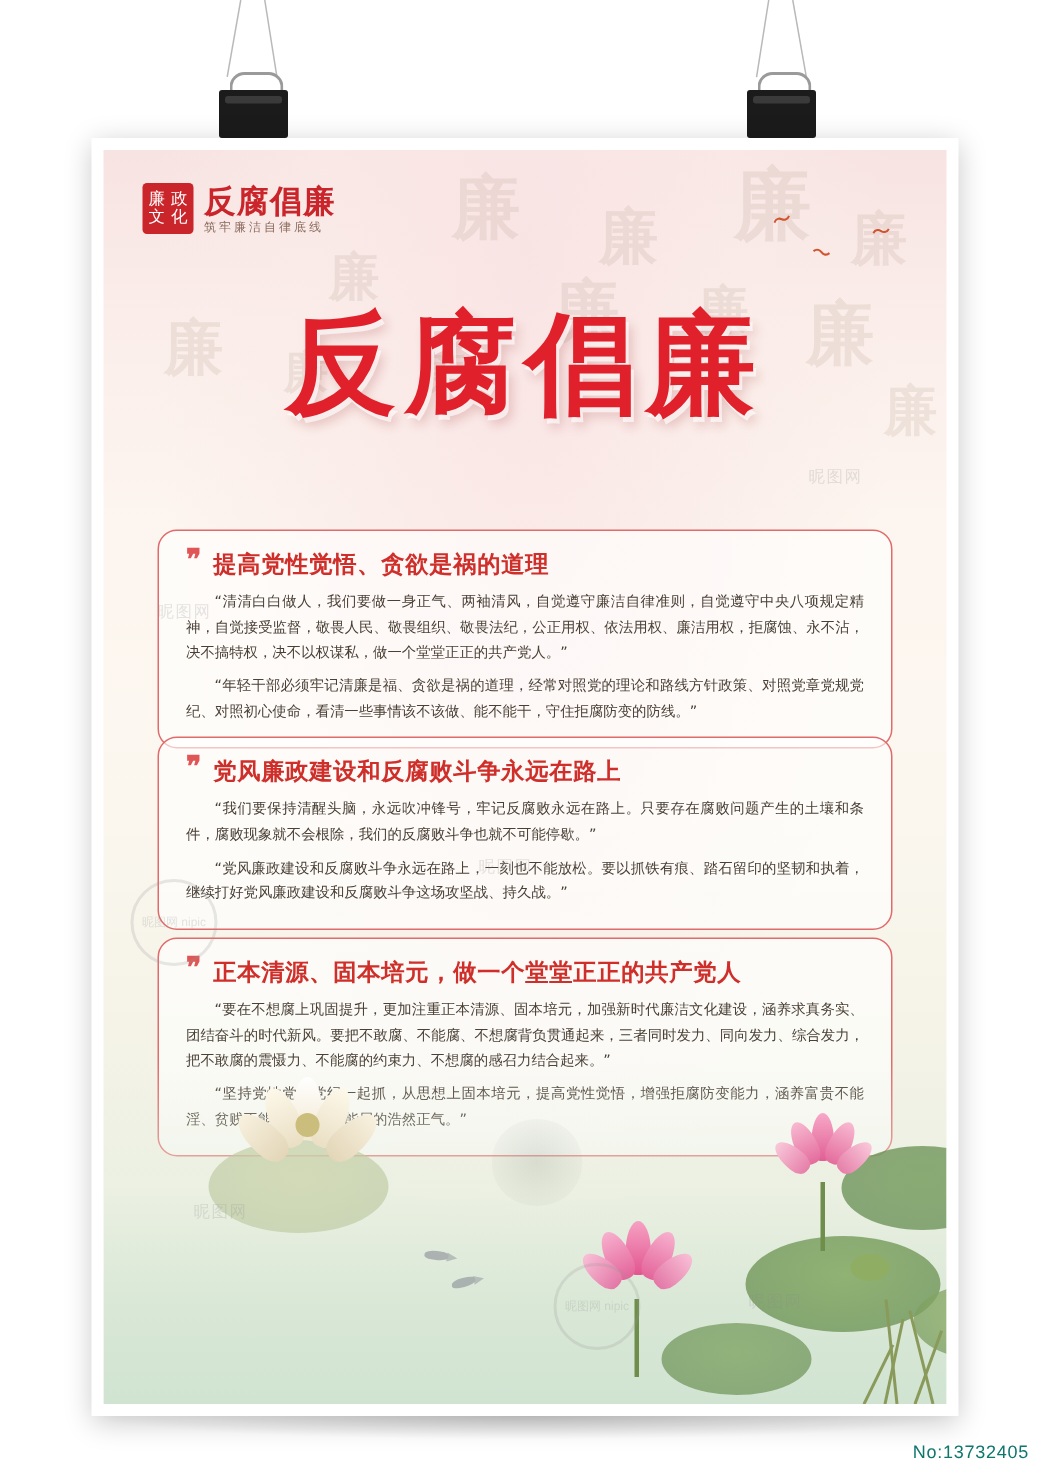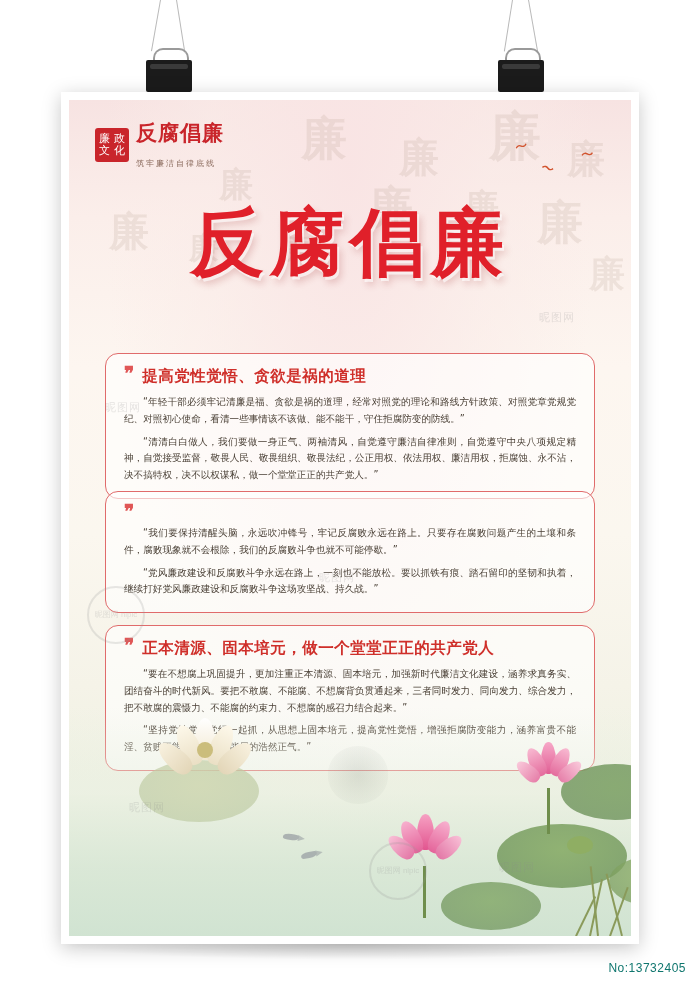--- a/index.html
+++ b/index.html
@@ -42,21 +42,21 @@
   .wm{position:absolute;color:rgba(168,140,125,.16);font-family:"DejaVu Serif","Liberation Serif",serif;font-weight:bold;user-select:none;}
   
   .logo{position:absolute;left:26px;top:22px;display:flex;align-items:center;gap:7px;}
   .seal{width:34px;height:34px;background:#c9252b;border-radius:3px;color:#fff;
         display:flex;flex-wrap:wrap;align-content:center;justify-content:center;
         font-size:11px;line-height:12px;letter-spacing:0;padding:2px;box-sizing:border-box;
         font-family:"DejaVu Serif","Liberation Serif",serif;}
   .seal span{width:50%;text-align:center;}
   .logo-txt{line-height:1;}
   .logo-main{font-size:21px;color:#c9252b;font-weight:bold;font-family:"DejaVu Serif","Liberation Serif",serif;letter-spacing:1px;}
-  .logo-sub{font-size:8px;color:#8a6a5c;letter-spacing:2px;margin-top:17px;}
+  .logo-sub{font-size:8px;color:#8a6a5c;letter-spacing:2px;margin-top:4px;}
 
   
   .bird{position:absolute;color:#d2542f;font-size:13px;}
 
   
   .headline{
     position:absolute;left:0;right:0;top:94px;text-align:center;
     font-family:"DejaVu Serif","Liberation Serif",serif;
     font-size:74px;font-weight:bold;color:#e0202a;letter-spacing:6px;
     text-shadow:2px 3px 0 rgba(255,255,255,.65), 4px 6px 7px rgba(160,40,40,.22);
@@ -163,27 +163,28 @@
     <div class="bird" style="left:472px;top:60px;transform:rotate(14deg);">〜</div>
     <div class="bird" style="left:512px;top:46px;transform:rotate(-8deg);">〜</div>
 
     <div class="headline">反腐倡廉</div>
 
     <div class="card" style="top:253px;">
       <div class="card-head">
         <div class="quote">❞</div>
         <div class="card-title">提高党性觉悟、贪欲是祸的道理</div>
       </div>
+      <p class="para">“清清白白做人，我们要做一身正气、两袖清风，自觉遵守廉洁自律准则，自觉遵守中央八项规定精神，自觉接受监督，敬畏人民、敬畏组织、敬畏法纪，公正用权、依法用权、廉洁用权，拒腐蚀、永不沾，决不搞特权，决不以权谋私，做一个堂堂正正的共产党人。”</p>
       <p class="para">“年轻干部必须牢记清廉是福、贪欲是祸的道理，经常对照党的理论和路线方针政策、对照党章党规党纪、对照初心使命，看清一些事情该不该做、能不能干，守住拒腐防变的防线。”</p>
-      <p class="para">“清清白白做人，我们要做一身正气、两袖清风，自觉遵守廉洁自律准则，自觉遵守中央八项规定精神，自觉接受监督，敬畏人民、敬畏组织、敬畏法纪，公正用权、依法用权、廉洁用权，拒腐蚀、永不沾，决不搞特权，决不以权谋私，做一个堂堂正正的共产党人。”</p>
     </div>
 
     <div class="card" style="top:391px;">
       <div class="card-head">
         <div class="quote">❞</div>
+        <div class="card-title">党风廉政建设和反腐败斗争永远在路上</div>
       </div>
       <p class="para">“我们要保持清醒头脑，永远吹冲锋号，牢记反腐败永远在路上。只要存在腐败问题产生的土壤和条件，腐败现象就不会根除，我们的反腐败斗争也就不可能停歇。”</p>
       <p class="para">“党风廉政建设和反腐败斗争永远在路上，一刻也不能放松。要以抓铁有痕、踏石留印的坚韧和执着，继续打好党风廉政建设和反腐败斗争这场攻坚战、持久战。”</p>
     </div>
 
     <div class="card" style="top:525px;">
       <div class="card-head">
         <div class="quote">❞</div>
         <div class="card-title">正本清源、固本培元，做一个堂堂正正的共产党人</div>
       </div>

